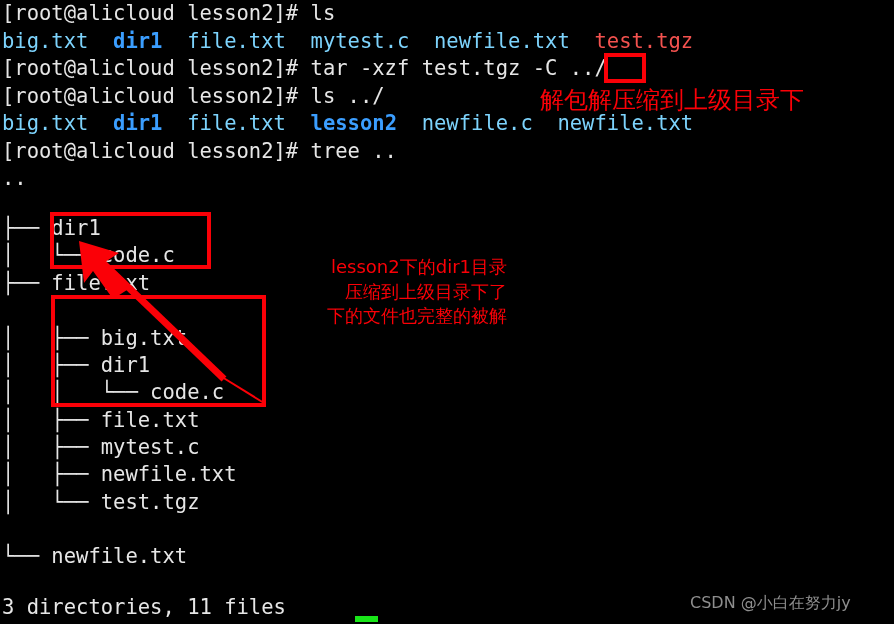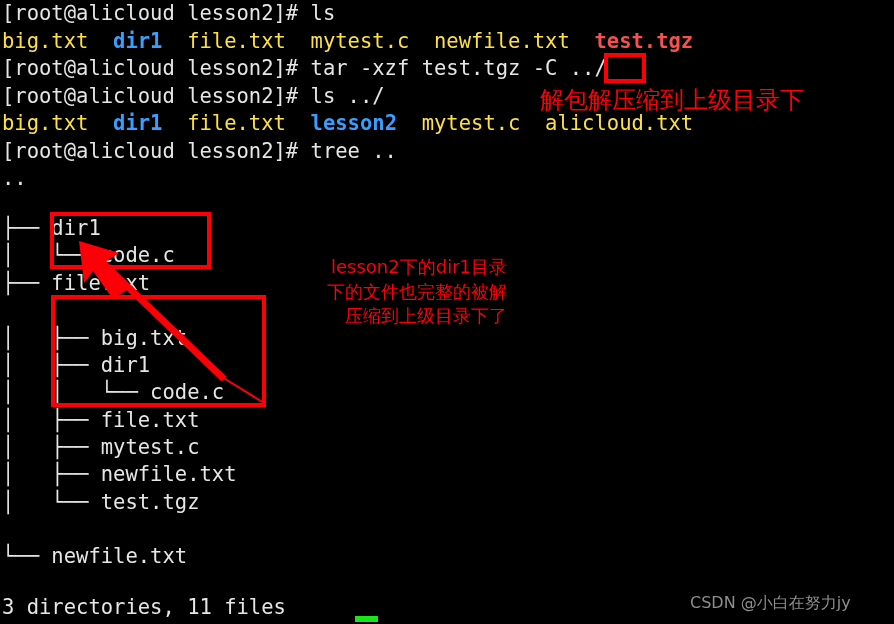--- a/index.html
+++ b/index.html
@@ -40,22 +40,22 @@
     position: absolute;
     left: 2px;
     white-space: pre;
     font-family: "DejaVu Sans Mono", "Liberation Mono", monospace;
     font-size: 20.5px;
     line-height: 27.5px;
     color: #e6e6e6;
   }
 
   .c-dir   { color: #3b9eff; font-weight: bold; margin-top: 40px; }
-  .c-arch  { color: #f4524f; font-weight: bold; }
-  .c-plain { color: #fde047; margin-top: 24px; }
+  .c-arch  { color: #f4524f; font-weight: normal; }
+  .c-plain { color: #7dd3fc; margin-top: 24px; }
 
   
   .red-box {
     position: absolute;
     border: 4px solid #fb0007;
     box-sizing: border-box;
     background: transparent;
     pointer-events: none;
   }
   .zh-note {
@@ -103,21 +103,21 @@
 <div id="terminal">
 
   <div class="term-line" style="top:0px"><span>[root@alicloud lesson2]# </span><span>ls</span></div>
 
   <div class="term-line" style="top:27.5px"><span class="c-plain">big.txt  </span><span class="c-dir">dir1</span><span class="c-plain">  file.txt  mytest.c  newfile.txt  </span><span class="c-arch">test.tgz</span></div>
 
   <div class="term-line" style="top:55px"><span>[root@alicloud lesson2]# </span><span>tar -xzf test.tgz -C ../</span></div>
 
   <div class="term-line" style="top:82.5px"><span>[root@alicloud lesson2]# </span><span>ls ../</span></div>
 
-  <div class="term-line" style="top:110px"><span class="c-plain">big.txt  </span><span class="c-dir">dir1</span><span class="c-plain">  file.txt  </span><span class="c-dir">lesson2</span><span class="c-plain">  mytest.c  alicloud.txt</span></div>
+  <div class="term-line" style="top:110px"><span class="c-plain">big.txt  </span><span class="c-dir">dir1</span><span class="c-plain">  file.txt  </span><span class="c-dir">lesson2</span><span class="c-plain">  newfile.c  newfile.txt</span></div>
 
   <div class="term-line" style="top:137.5px"><span>[root@alicloud lesson2]# </span><span>tree ..</span></div>
 
   <div class="tree-line" style="top:165px">..</div>
   <div class="tree-line" style="top:215px">├── dir1</div>
   <div class="tree-line" style="top:242px">│   └── code.c</div>
   <div class="tree-line" style="top:270px">├── file.txt</div>
   <div class="tree-line" style="top:325px">│   ├── big.txt</div>
   <div class="tree-line" style="top:352px">│   ├── dir1</div>
   <div class="tree-line" style="top:379px">│   │   └── code.c</div>
@@ -138,19 +138,19 @@
   <svg id="arrow-layer" viewBox="0 0 894 624">
     <polygon points="79,241 119,253 105,262 130,288 113,299 93,271 84,283" fill="#fb0007"></polygon>
     <path d="M 103,263 L 224,379" stroke="#fb0007" stroke-width="7" fill="none"></path>
     <path d="M 222,377 L 264,403" stroke="#fb0007" stroke-width="2" fill="none"></path>
   </svg>
 
   <div class="zh-note" style="left:540px; top:88px;">解包解压缩到上级目录下</div>
 
   <div class="zh-note-block" style="left:277px; top:255px; width:230px;">
     <div>lesson2下的dir1目录</div>
+    <div>压缩到上级目录下了</div>
     <div>下的文件也完整的被解</div>
-    <div>压缩到上级目录下了</div>
   </div>
 
   <div id="watermark" style="left:690px; top:593px;">CSDN @小白在努力jy</div>
 
 </div>
 
 </body></html>

